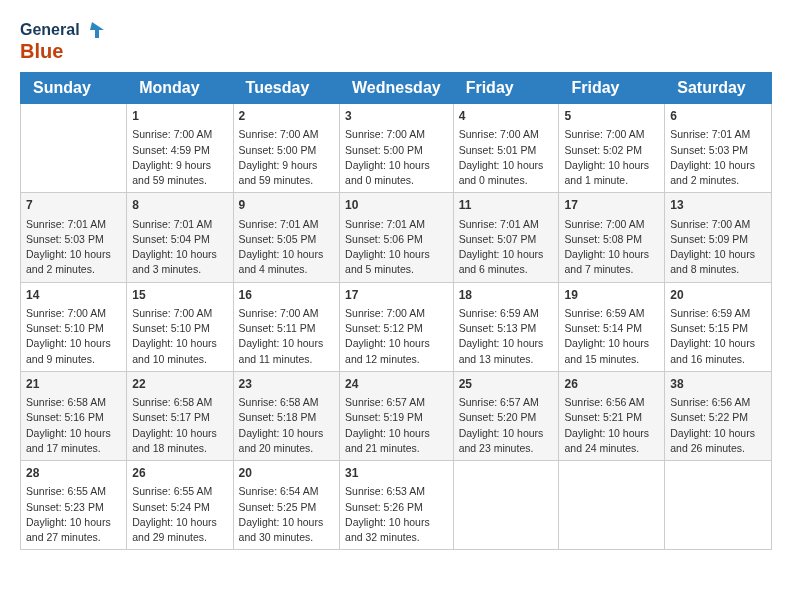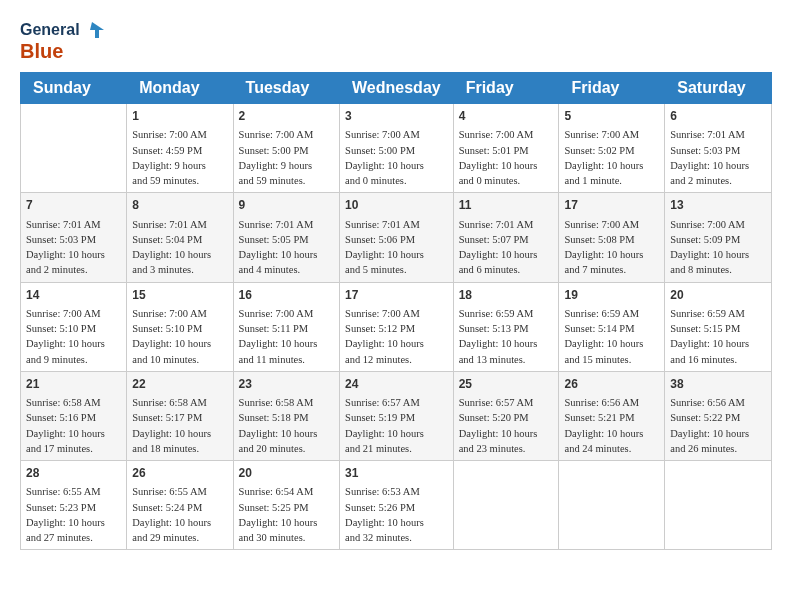--- a/index.html
+++ b/index.html
@@ -65,21 +65,20 @@
     }
     .day-number {
       font-weight: bold;
       font-size: 12px;
       display: block;
       margin-bottom: 2px;
     }
     .day-info {
       font-size: 10.5px;
       color: #333;
-      font-family: Liberation Serif, serif;
     }
   </style>
 </head>
 <body>
 
 <div class="header">
   <div class="logo">
   <div style="display:flex;flex-direction:column;align-items:flex-start">
     <div style="display:flex;align-items:center;gap:2px">
       <div style="font-size:16px;font-weight:bold;color:#1a3a5c;line-height:1.1">General</div>

